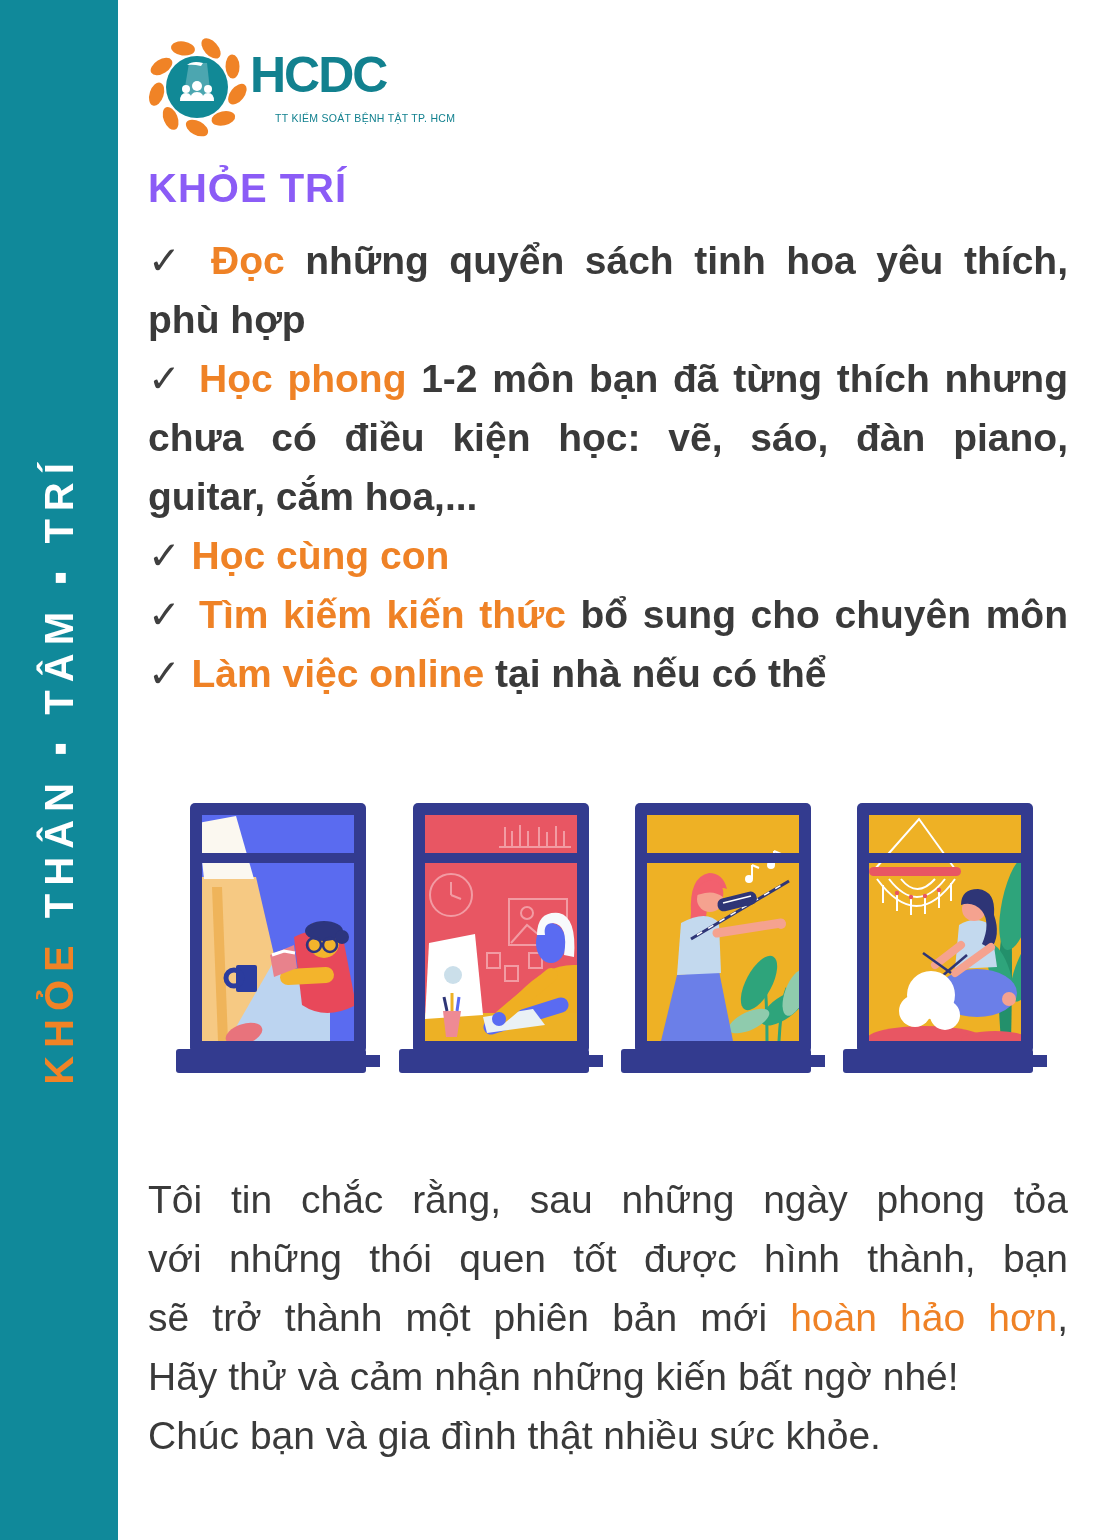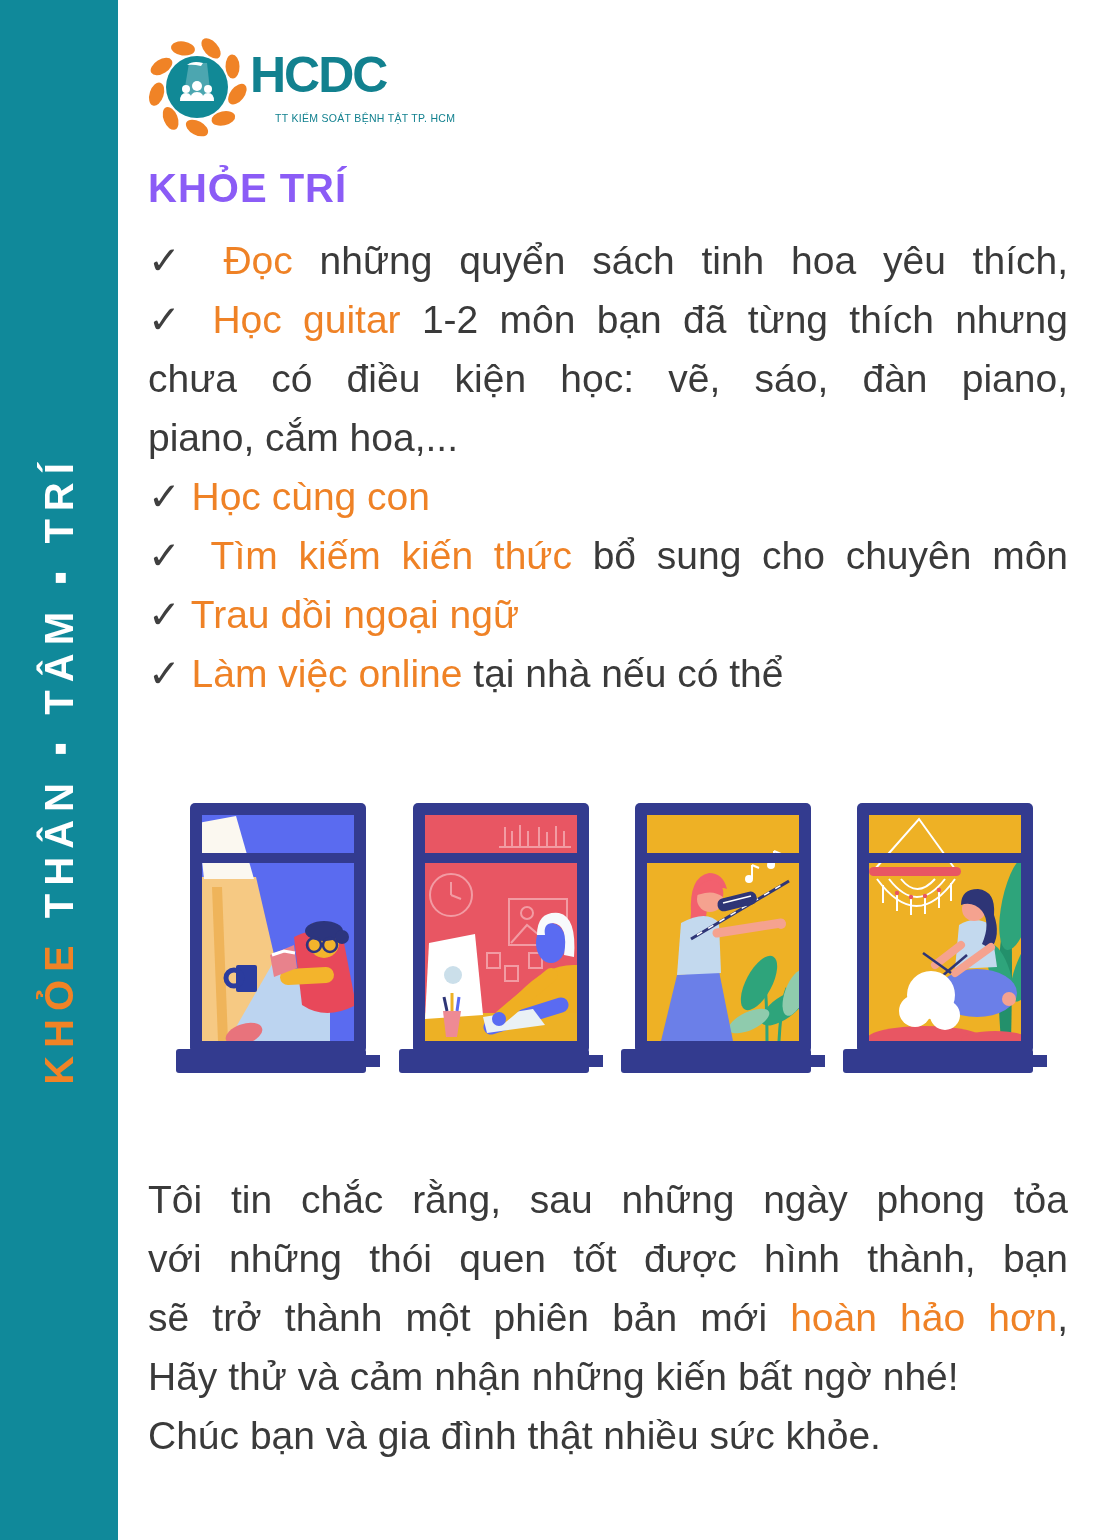--- a/index.html
+++ b/index.html
@@ -19,21 +19,21 @@
   
   .logo-icon{left:144px;top:34px;width:106px;height:106px;}
   .logo-abbr{left:250px;top:46px;font-size:50px;font-weight:bold;color:#12818F;letter-spacing:-2px;}
   .logo-tagline{left:253px;top:112px;font-size:10.5px;font-weight:normal;color:#12818F;letter-spacing:.3px;margin-left:22px;}
 
   
   .heading{left:148px;top:166px;font-size:40px;font-weight:bold;color:#8b5cf6;letter-spacing:1px;}
 
   
   .textblock{left:148px;width:920px;font-size:39px;color:#3A3A3A;}
-  .checklist{top:231px;}
+  .checklist{top:231px;font-weight:bold;}
   .closing{top:1170px;}
   .line{height:59px;line-height:59px;white-space:nowrap;}
   .line.j{white-space:normal;text-align:justify;text-align-last:justify;}
   .seg.normal{color:#3A3A3A;}
   .seg.orange{color:#EF8226;text-align:center;}
   .seg.check{color:#3f3f3f;}
 
   
   .windows{left:0;top:803px;width:1100px;height:275px;}
   .window{position:absolute;top:0;width:204px;height:275px;}
@@ -77,26 +77,26 @@
     </g>
   </svg>
   <div class="abs logo-abbr">HCDC</div>
   <div class="abs logo-tagline">TT KIỂM SOÁT BỆNH TẬT TP. HCM</div>
 </div>
 
 <div class="abs heading">KHỎE TRÍ</div>
 
 <div class="abs textblock checklist" id="checklist">
     <div class="line j"><span class="seg check">✓ </span><span class="seg orange">Đọc</span><span class="seg normal"> những quyển sách tinh hoa yêu thích,</span></div>
-    <div class="line j"><span class="seg check">✓ </span><span class="seg orange">Học guitar</span><span class="seg normal"> 1-2 môn bạn đã từng thích nhưng</span></div>
+    <div class="line"><span class="seg normal">phù hợp</span></div>
+    <div class="line j"><span class="seg check">✓ </span><span class="seg orange">Học phong</span><span class="seg normal"> 1-2 môn bạn đã từng thích nhưng</span></div>
     <div class="line j"><span class="seg normal">chưa có điều kiện học: vẽ, sáo, đàn piano,</span></div>
-    <div class="line"><span class="seg normal">piano, cắm hoa,...</span></div>
+    <div class="line"><span class="seg normal">guitar, cắm hoa,...</span></div>
     <div class="line"><span class="seg check">✓ </span><span class="seg orange">Học cùng con</span></div>
     <div class="line j"><span class="seg check">✓ </span><span class="seg orange">Tìm kiếm kiến thức</span><span class="seg normal"> bổ sung cho chuyên môn</span></div>
-    <div class="line"><span class="seg check">✓ </span><span class="seg orange">Trau dồi ngoại ngữ</span></div>
     <div class="line"><span class="seg check">✓ </span><span class="seg orange">Làm việc online</span><span class="seg normal"> tại nhà nếu có thể</span></div>
   </div>
 
 <div class="abs windows">
 
   <svg class="window w1" viewBox="0 0 204 275">
     <rect x="14" y="0" width="176" height="250" rx="5" fill="#333B8F"></rect>
     <clipPath id="c1">
         <rect x="26" y="12" width="152" height="226"></rect>
       </clipPath>

